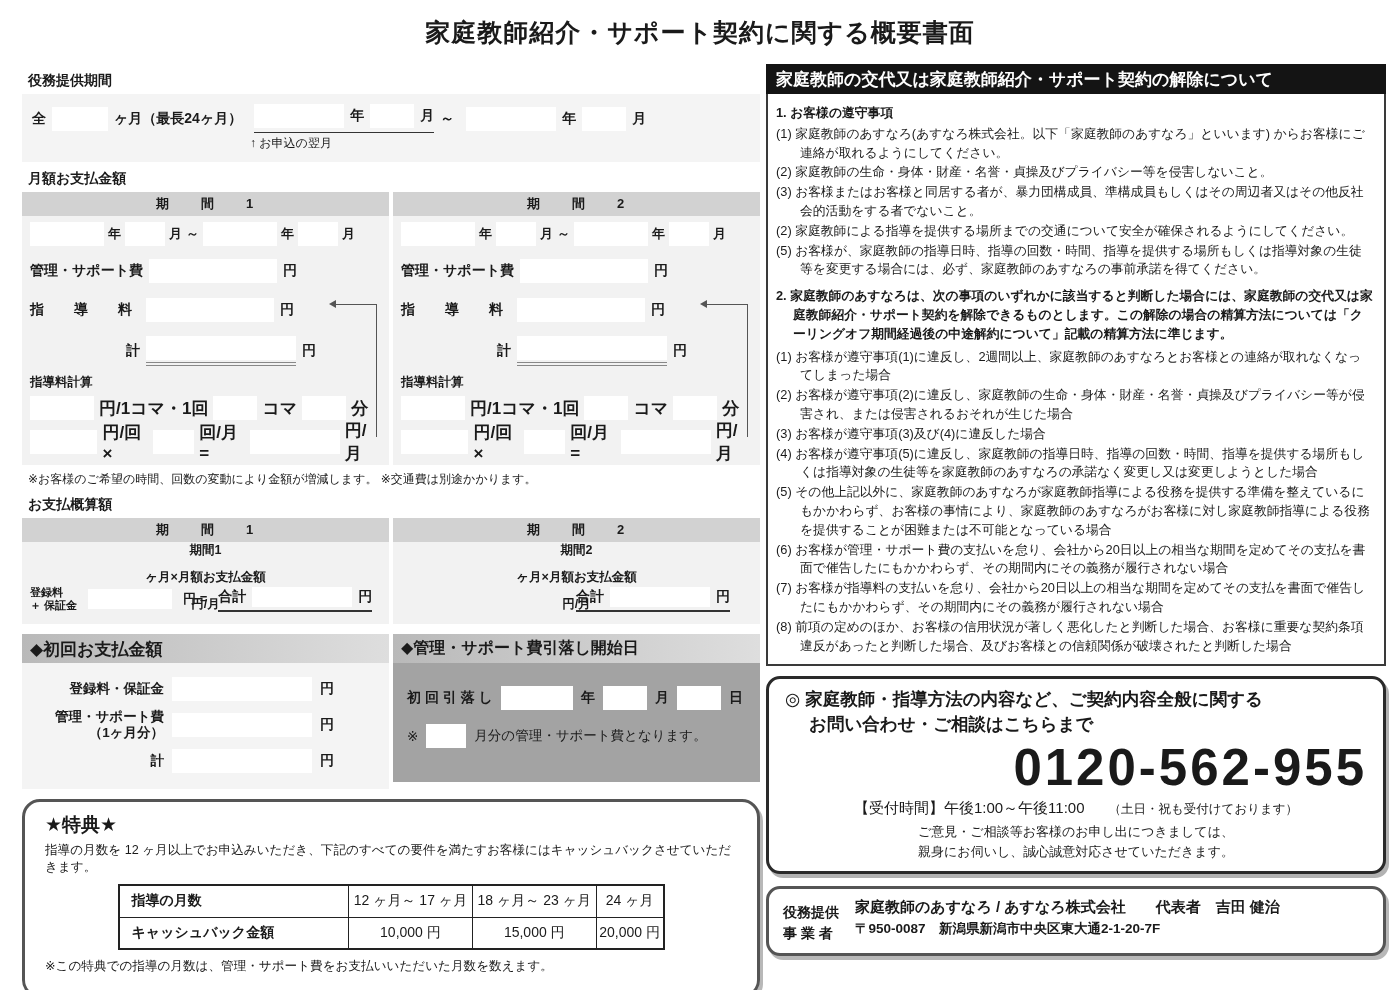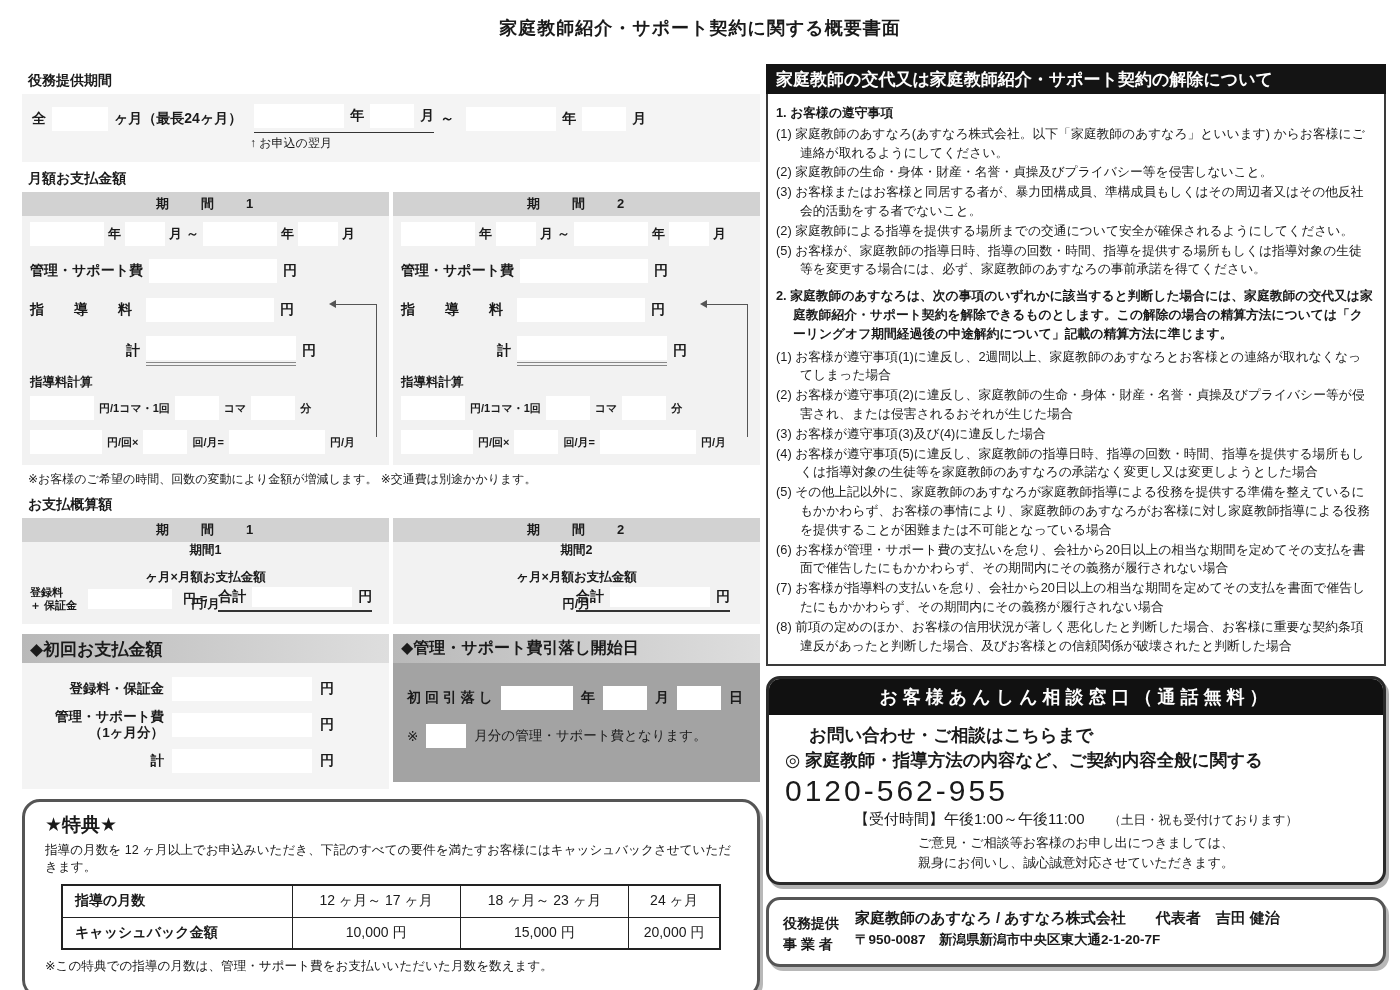--- a/index.html
+++ b/index.html
@@ -1,18 +1,18 @@
 <!DOCTYPE html>
 <html><head>
 <meta charset="utf-8">
 <style>
   * { margin:0; padding:0; box-sizing:border-box; }
   html,body { width:1400px; height:990px; background:#fff; font-family:"Liberation Sans","DejaVu Sans",sans-serif; color:#1a1a1a; }
   .page { position:relative; width:1400px; height:990px; background:#fff; overflow:hidden; }
-  .title { position:absolute; top:16px; left:0; width:100%; text-align:center; font-size:18px; font-weight:bold; letter-spacing:1px; }
+  .title { position:absolute; top:16px; left:0; width:100%; text-align:center; font-size:25px; font-weight:bold; letter-spacing:1px; }
 
   
   .col-l { position:absolute; left:22px; top:64px; width:738px; }
   .col-r { position:absolute; left:766px; top:64px; width:620px; }
 
   
   .grad-bar { background:linear-gradient(to right,#b9b9b9,#dedede); font-size:17px; font-weight:bold; padding:4px 8px; height:29px; }
   .sub-label { font-size:14px; font-weight:bold; margin:8px 0 4px 6px; }
   .box { display:inline-block; background:#fff; height:24px; vertical-align:middle; }
   .box.h20 { height:20px; }
@@ -28,21 +28,21 @@
 
   
   .two-col { display:flex; gap:4px; }
   .m-panel { width:367px; position:relative; background:#f2f2f2; padding-bottom:6px; }
   .p-head { background:#d2d2d2; text-align:center; font-size:13px; font-weight:bold; padding:3px 0; letter-spacing:2px; }
   .m-panel .row { padding:0 8px; }
   .r-date { height:36px; font-size:13px; font-weight:bold; gap:4px; }
   .r-mgmt { height:38px; gap:6px; }
   .r-tui  { height:40px; gap:6px; }
   .r-sum  { height:42px; gap:6px; }
-  .r-c1, .r-c2 { height:34px; font-size:11px; font-weight:bold; gap:5px; }
+  .r-c1, .r-c2 { height:34px; font-size:17px; font-weight:bold; gap:5px; }
   .calc-lbl { font-size:12.5px; font-weight:bold; padding:2px 8px 0; }
   .bracket { position:absolute; right:12px; top:112px; bottom:28px; width:44px; border-top:1.5px solid #555; border-right:1.5px solid #555; }
   .bracket::before { content:""; position:absolute; left:-8px; top:-5px; border:4.5px solid transparent; border-right:7px solid #555; }
 
   .notes-line { font-size:12px; margin:6px 0 2px 6px; }
 
   
   .e-panel { width:367px; background:#f2f2f2; padding-bottom:8px; }
   .e-r1 { height:40px; gap:5px; padding:0 8px; font-size:12.5px; font-weight:bold;flex-direction:column; }
   .e-r2 { height:34px; gap:11px; padding:0 8px; font-size:13px; }
@@ -52,38 +52,38 @@
   .fp-body { background:#f4f4f4; padding:8px 0 10px; }
   .fp-row { display:flex; align-items:center; height:36px; padding:0 14px; gap:8px; }
   .fp-lbl { width:128px; text-align:right; font-size:13.5px; font-weight:bold; line-height:1.15; }
   .db-body { background:#a3a3a3; padding:16px 0 10px; height:119px; }
   .db-row { display:flex; align-items:center; gap:8px; padding:0 14px; height:38px; font-size:14px; font-weight:bold; }
 
   
   .benefit { margin-top:10px; border:3px solid #555; border-radius:18px; padding:10px 20px 14px; box-shadow:3px 4px 0 rgba(0,0,0,.28); background:#fff; }
   .b-title { font-size:19px; font-weight:bold; margin-bottom:4px; }
   .b-intro { font-size:12.6px; margin-bottom:8px; }
-  .b-table { width:660px; margin:0 auto 8px; border-collapse:collapse; border:2px solid #222; }
+  .b-table { width:547px; margin:0 auto 8px; border-collapse:collapse; border:2px solid #222; }
   .b-table td { border:1.5px solid #222; font-size:14px; text-align:center; height:32px; }
   .b-table td:first-child { text-align:left; padding-left:12px; width:230px; }
   .b-note { font-size:12.6px; margin:2px 0 6px; }
 
   
   .blk-bar { background:#141414; color:#fff; font-size:17px; font-weight:bold; padding:4px 10px; height:30px; }
   .clauses { border:2px solid #3a3a3a; border-top:none; background:#fff; padding:8px 10px 8px 8px; font-size:12.8px; line-height:1.47; }
   .c-sec { font-weight:bold; margin:2px 0 2px; }
   .c-item { padding-left:24px; text-indent:-24px; margin:1px 0; }
   .c-intro { padding-left:17px; text-indent:-17px; font-weight:bold; margin:8px 0 4px; }
 
   .hotline { margin-top:10px; border:3px solid #2a2a2a; border-radius:14px; overflow:hidden; box-shadow:3px 4px 0 rgba(0,0,0,.3); background:#fff; }
   .h-head { background:#111; color:#fff; text-align:center; font-size:18px; font-weight:bold; letter-spacing:5px; padding:6px 0; }
   .h-body { padding:8px 16px 10px; }
   .h-lead { font-size:17.5px; font-weight:bold; line-height:1.4; }
   .h-lead2 { padding-left:24px; }
-  .h-phone { text-align:left; font-size:30px; font-weight:normal; letter-spacing:3px; margin:2px 0 0; }
+  .h-phone { text-align:right; font-size:51px; font-weight:bold; letter-spacing:3px; margin:2px 0 0; }
   .h-hours { text-align:center; font-size:15px; margin-top:2px; }
   .h-hours .small { font-size:12.5px;margin-left:24px; }
   .h-comp { text-align:center; font-size:20px; font-weight:bold; margin-top:3px; letter-spacing:1px; }
   .h-close { text-align:center; font-size:13px; color:#222; line-height:1.5; margin-top:4px; }
 
   .provider { margin-top:12px; border:3px solid #555; border-radius:14px; padding:9px 14px; display:flex; gap:16px; box-shadow:3px 4px 0 rgba(0,0,0,.28); background:#fff; }
   .pv-lbl { font-size:14px; font-weight:bold; line-height:1.5; white-space:nowrap; padding-top:4px; }
   .pv-l1 { font-size:15px; font-weight:bold; }
   .pv-l2 { font-size:13.5px; font-weight:bold; margin-top:3px; }
 
@@ -350,24 +350,23 @@
       <div class="c-item">(2) お客様が遵守事項(2)に違反し、家庭教師の生命・身体・財産・名誉・貞操及びプライバシー等が侵害され、または侵害されるおそれが生じた場合</div>
       <div class="c-item">(3) お客様が遵守事項(3)及び(4)に違反した場合</div>
       <div class="c-item">(4) お客様が遵守事項(5)に違反し、家庭教師の指導日時、指導の回数・時間、指導を提供する場所もしくは指導対象の生徒等を家庭教師のあすなろの承諾なく変更し又は変更しようとした場合</div>
       <div class="c-item">(5) その他上記以外に、家庭教師のあすなろが家庭教師指導による役務を提供する準備を整えているにもかかわらず、お客様の事情により、家庭教師のあすなろがお客様に対し家庭教師指導による役務を提供することが困難または不可能となっている場合</div>
       <div class="c-item">(6) お客様が管理・サポート費の支払いを怠り、会社から20日以上の相当な期間を定めてその支払を書面で催告したにもかかわらず、その期間内にその義務が履行されない場合</div>
       <div class="c-item">(7) お客様が指導料の支払いを怠り、会社から20日以上の相当な期間を定めてその支払を書面で催告したにもかかわらず、その期間内にその義務が履行されない場合</div>
       <div class="c-item">(8) 前項の定めのほか、お客様の信用状況が著しく悪化したと判断した場合、お客様に重要な契約条項違反があったと判断した場合、及びお客様との信頼関係が破壊されたと判断した場合</div>
     </div>
 
     <div class="hotline">
-      <div class="h-head">お客様あんしん相談窓口（通話無料）</div>
       <div class="h-body">
+        <div class="h-lead">◎ 家庭教師・指導方法の内容など、ご契約内容全般に関する</div>
         <div class="h-lead h-lead2">お問い合わせ・ご相談はこちらまで</div>
-        <div class="h-lead">◎ 家庭教師・指導方法の内容など、ご契約内容全般に関する</div>
         <div class="h-phone">0120-562-955</div>
         <div class="h-hours"><span>【受付時間】午後1:00～午後11:00</span><span class="small">（土日・祝も受付けております）</span></div>
         <div class="h-close"><span>ご意見・ご相談等お客様のお申し出につきましては、</span><br><span>親身にお伺いし、誠心誠意対応させていただきます。</span></div>
       </div>
     </div>
 
     <div class="provider">
       <div class="pv-lbl"><span>役務提供</span><br><span>事 業 者</span></div>
       <div>
         <div class="pv-l1">家庭教師のあすなろ / あすなろ株式会社　　代表者　吉田 健治</div>

